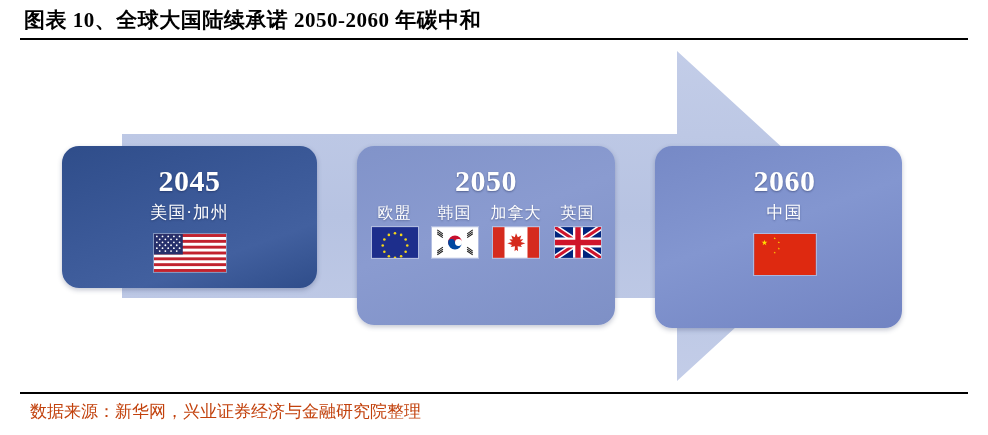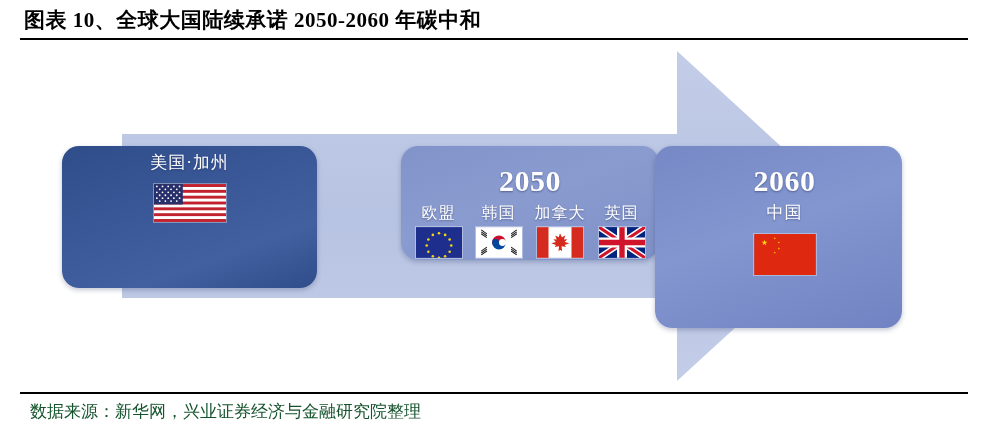--- a/index.html
+++ b/index.html
@@ -49,21 +49,21 @@
     top: 392px;
     width: 948px;
     height: 2px;
     background: #000000;
   }
   #source-note {
     position: absolute;
     left: 30px;
     top: 400px;
     font-size: 17px;
-    color: #14532d;
+    color: #c2410c;
     white-space: nowrap;
   }
 
   
   #timeline-arrow {
     position: absolute;
     left: 0;
     top: 0;
     width: 988px;
     height: 435px;
@@ -82,23 +82,22 @@
     left: 62px;
     top: 146px;
     width: 255px;
     height: 142px;
     background: linear-gradient(160deg, #2f4d8a 0%, #3b5998 45%, #42609f 72%, #2f4d8a 100%);
   }
   #stage-box-2050 {
     left: 357px;
     top: 146px;
     width: 258px;
-    height: 114px;
+    height: 179px;
     background: linear-gradient(160deg, #8193c9 0%, #8a9bd0 45%, #7e90c6 100%);
-    margin-left: 44px;
   }
   #stage-box-2060 {
     left: 655px;
     top: 146px;
     width: 235px;
     height: 182px;
     background: linear-gradient(160deg, #7689c6 0%, #8396d0 45%, #7183c2 100%);
     padding-left: 12px;
   }
   .stage-year {
@@ -161,20 +160,21 @@
     <linearGradient id="arrowGrad" x1="0" y1="0" x2="0" y2="1">
       <stop offset="0%" stop-color="#c3cde8"></stop>
       <stop offset="50%" stop-color="#b7c3e2"></stop>
       <stop offset="100%" stop-color="#c3cde8"></stop>
     </linearGradient>
   </defs>
   <polygon fill="url(#arrowGrad)" points="122,134 677,134 677,51 857,216 677,381 677,298 122,298"></polygon>
 </svg>
 
 <div class="stage-box" id="stage-box-2045">
+  <div class="stage-year">2045</div>
   <div class="stage-label">美国·加州</div>
   <div class="flag-row single-flag-wrap">
     <div class="entity">
 
       <svg class="flag" width="72" height="38" viewBox="0 0 76 40">
         <rect width="76" height="40" fill="#ffffff"></rect>
         <g fill="#c1222e">
           <rect y="0" width="76" height="3.08"></rect>
           <rect y="6.15" width="76" height="3.08"></rect>
           <rect y="12.3" width="76" height="3.08"></rect>

